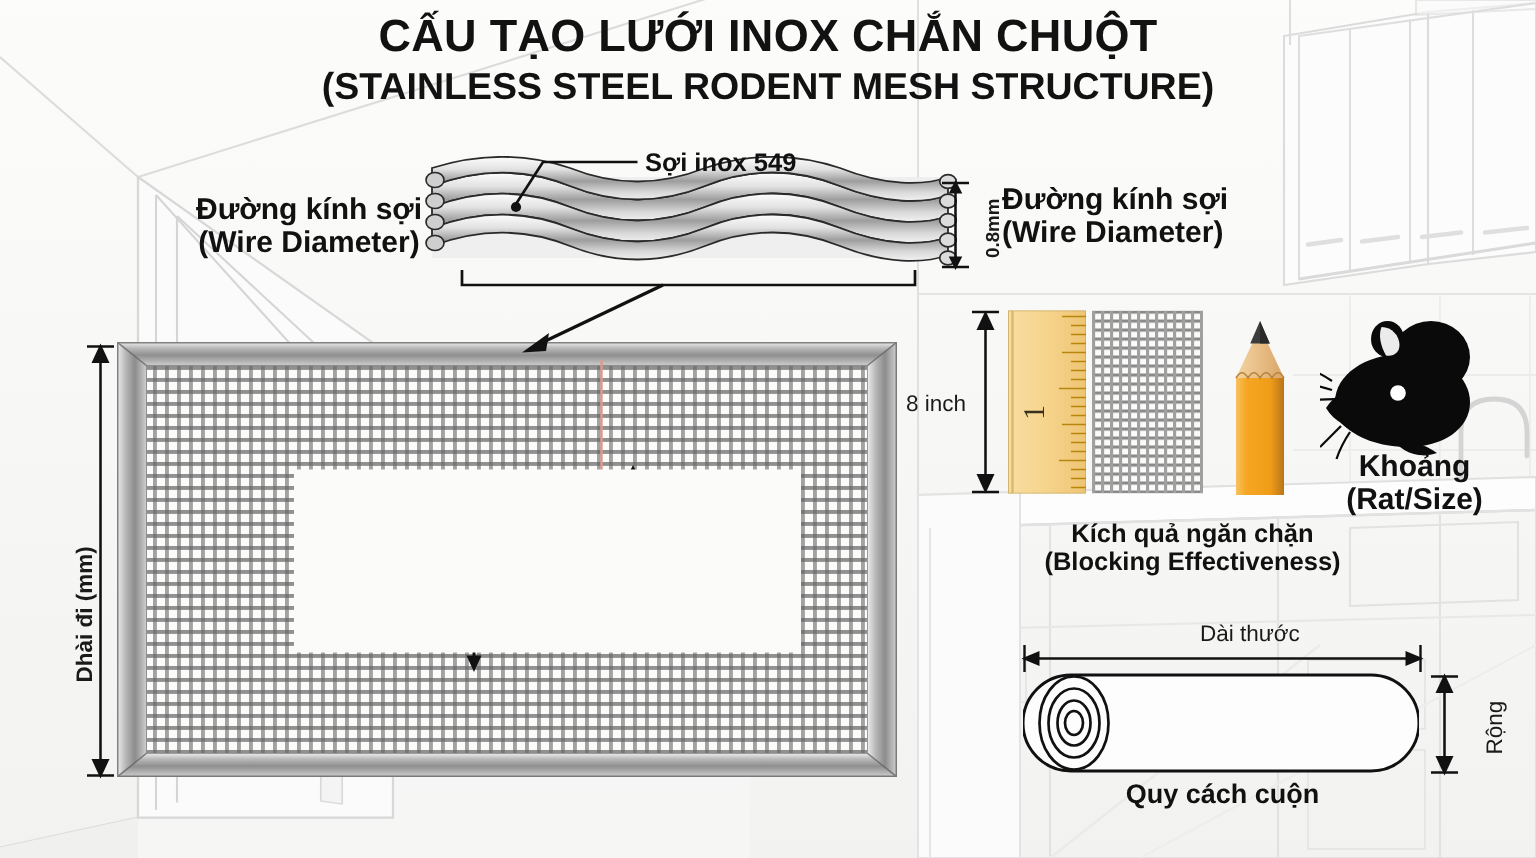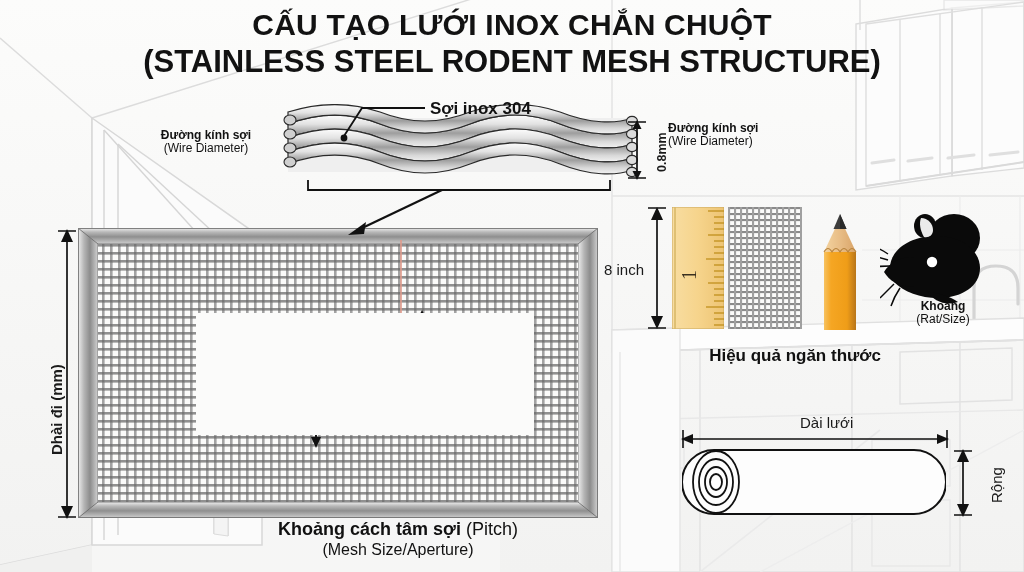--- a/index.html
+++ b/index.html
@@ -17,30 +17,30 @@
   .layer1{z-index:2;}
   .layer2{z-index:3;}
 
   
   #title-block{left:0;top:8px;width:1024px;text-align:center;z-index:6;}
   #title-main{
     font-size:30px;font-weight:bold;letter-spacing:.2px;line-height:1.1;
     color:#121212;
   }
   #title-sub{
-    font-size:31px;font-weight:bold;line-height:1.15;margin-top:3px;color:#121212;
+    font-size:25px;font-weight:bold;line-height:1.15;margin-top:3px;color:#121212;
   }
 
   
   .lbl{position:absolute;line-height:1.12;}
   .lbl .vn{font-weight:bold;display:block;}
-  .lbl .en{font-weight:normal;display:block;}
+  .lbl .en{font-weight:bold;display:block;}
   .ctr{text-align:center;}
   .f15{font-size:15px;}
-  .f16{font-size:12px;}
+  .f16{font-size:20px;}
   .f17{font-size:17px;}
   .f18{font-size:18px;}
 
   .rot90{transform:rotate(-90deg);transform-origin:left top;white-space:nowrap;}
 
   .dimtxt{position:absolute;font-size:14.5px;color:#1a1a1a;white-space:nowrap;}
   .dimtxt-sm{position:absolute;font-size:12.5px;color:#1a1a1a;white-space:nowrap;}
 
   
   #callout-box{
@@ -243,21 +243,21 @@
     <g stroke="#111" stroke-width="1.8" fill="none">
       <path d="M28,76 L28,86 L330,86 L330,76"></path>
     </g>
   </svg>
 
   <svg class="abs layer2" style="left:330px;top:100px;" width="120" height="50" viewBox="0 0 120 50">
     <path d="M95,8 L32,8 L14,36" stroke="#111" stroke-width="1.8" fill="none"></path>
     <circle cx="14" cy="38" r="3.4" fill="#111"></circle>
   </svg>
   <div class="lbl f17 layer2" style="left:430px;top:99px;">
-    <span class="vn">Sợi inox 304</span>
+    <span class="vn">Sợi inox 549</span>
   </div>
 
   <div class="lbl f16 ctr layer2" style="left:126px;top:129px;width:160px;">
     <span class="vn">Đường kính sợi</span>
     <span class="en">(Wire Diameter)</span>
   </div>
 
   <svg class="abs layer2" style="left:626px;top:116px;" width="22" height="68" viewBox="0 0 22 68">
     <path d="M2,6 L20,6 M2,62 L20,62" stroke="#111" stroke-width="1.6"></path>
     <path d="M11,10 L11,58" stroke="#111" stroke-width="1.7"></path>
@@ -343,27 +343,20 @@
 
     <path d="M90,30 L90,52" stroke="#111" stroke-width="1.9"></path>
     <path d="M90,58 L85,47 L95,47 Z" fill="#111"></path>
   </svg>
   <div class="dimtxt layer2" style="left:240px;top:411px;font-size:15px;">6.8mm</div>
   <div class="lbl f15 layer2" style="left:311px;top:399px;">
     <span class="vn">Khoảng cách tâm sợi</span>
     <span class="en">(Pitch)</span>
   </div>
 
-  <div class="abs ctr layer2" style="left:158px;top:519px;width:480px;">
-    <div style="font-size:18px;line-height:1.15;">
-      <span style="font-weight:bold;">Khoảng cách tâm sợi</span>
-      <span style="font-weight:normal;">(Pitch)</span>
-    </div>
-    <div style="font-size:16px;line-height:1.2;">(Mesh Size/Aperture)</div>
-  </div>
 
   <svg class="abs layer2" style="left:646px;top:205px;" width="22" height="126" viewBox="0 0 22 126">
     <path d="M11,9 L11,117" stroke="#111" stroke-width="1.7"></path>
     <path d="M11,2 L5,15 L17,15 Z" fill="#111"></path>
     <path d="M11,124 L5,111 L17,111 Z" fill="#111"></path>
     <path d="M2,3 L20,3 M2,123 L20,123" stroke="#111" stroke-width="1.6"></path>
   </svg>
   <div class="dimtxt layer2" style="left:604px;top:261px;font-size:15px;">8 inch</div>
 
   <svg class="abs layer1" style="left:672px;top:207px;" width="52" height="122" viewBox="0 0 52 122">
@@ -435,45 +428,47 @@
       <path d="M20,78 C16,84 13,90 11,96"></path>
     </g>
   </svg>
 
   <div class="lbl f16 ctr layer2" style="left:878px;top:300px;width:130px;">
     <span class="vn">Khoảng</span>
     <span class="en">(Rat/Size)</span>
   </div>
 
   <div class="lbl f17 ctr layer2" style="left:650px;top:346px;width:290px;">
-    <span class="vn">Hiệu quả ngăn thước</span>
+    <span class="vn">Kích quả ngăn chặn</span>
+    <span class="en">(Blocking Effectiveness)</span>
   </div>
 
   <svg class="abs layer2" style="left:680px;top:428px;" width="270" height="22" viewBox="0 0 270 22">
     <path d="M8,11 L262,11" stroke="#111" stroke-width="1.7"></path>
     <path d="M1,11 L13,6 L13,16 Z" fill="#111"></path>
     <path d="M269,11 L257,6 L257,16 Z" fill="#111"></path>
     <path d="M3,2 L3,20 M267,2 L267,20" stroke="#111" stroke-width="1.6"></path>
   </svg>
-  <div class="dimtxt layer2" style="left:800px;top:414px;font-size:15px;">Dài lưới</div>
+  <div class="dimtxt layer2" style="left:800px;top:414px;font-size:15px;">Dài thước</div>
 
   <svg class="abs layer1" style="left:682px;top:448px;" width="264" height="68" viewBox="0 0 264 68">
     <path d="M32,2 L232,2 A32,32 0 0 1 232,66 L32,66 A32,32 0 0 1 32,2 Z" fill="#fdfdfd" stroke="#111" stroke-width="2"></path>
     <g fill="none" stroke="#111" stroke-width="1.8">
       <ellipse cx="34" cy="34" rx="23" ry="31"></ellipse>
       <ellipse cx="34" cy="34" rx="17" ry="23"></ellipse>
       <ellipse cx="34" cy="34" rx="11" ry="15"></ellipse>
       <ellipse cx="34" cy="34" rx="6" ry="8"></ellipse>
     </g>
   </svg>
 
   <svg class="abs layer2" style="left:952px;top:448px;" width="22" height="70" viewBox="0 0 22 70">
     <path d="M11,8 L11,62" stroke="#111" stroke-width="1.7"></path>
     <path d="M11,1 L5,14 L17,14 Z" fill="#111"></path>
     <path d="M11,69 L5,56 L17,56 Z" fill="#111"></path>
     <path d="M2,3 L20,3 M2,67 L20,67" stroke="#111" stroke-width="1.6"></path>
   </svg>
   <div class="dimtxt layer2 rot90" style="left:988px;top:503px;font-size:15px;">Rộng</div>
 
   <div class="lbl f18 ctr layer2" style="left:690px;top:519px;width:250px;">
+    <span class="vn">Quy cách cuộn</span>
   </div>
 
 </div>
 
 </body></html>

